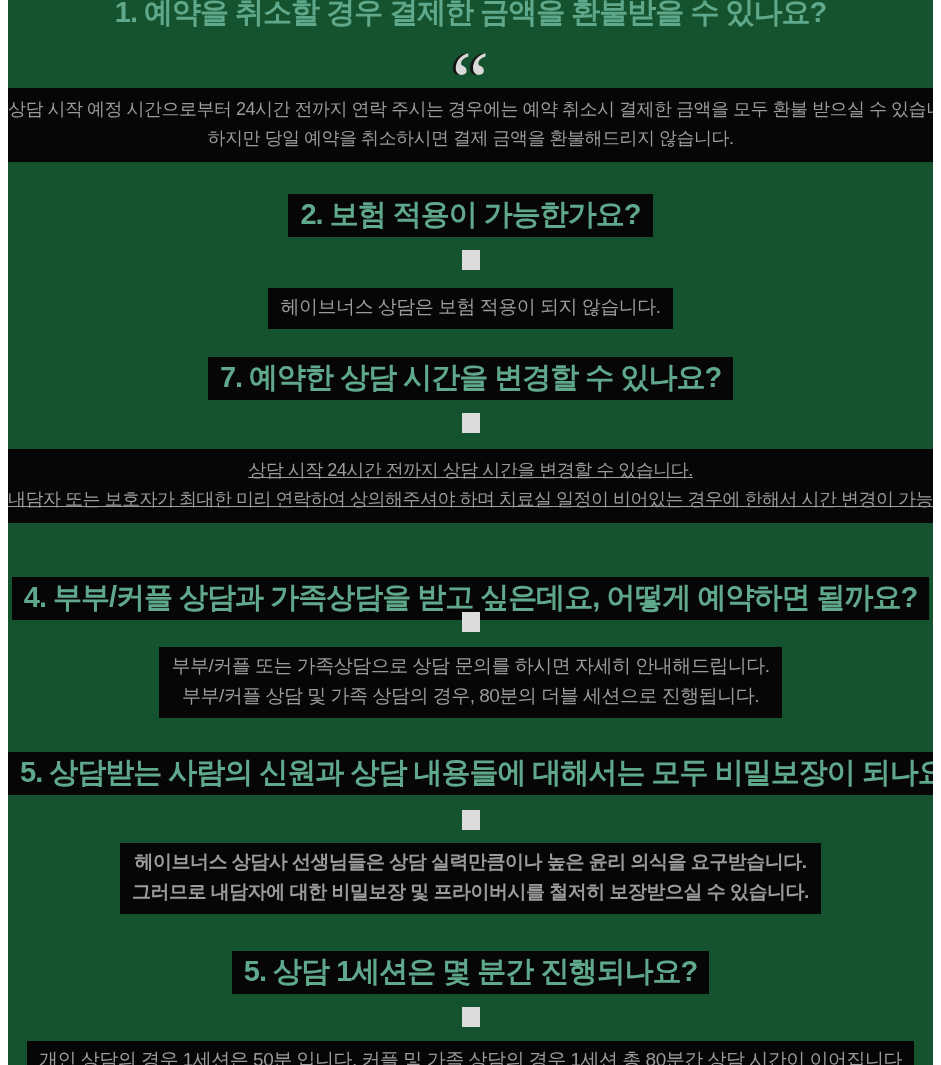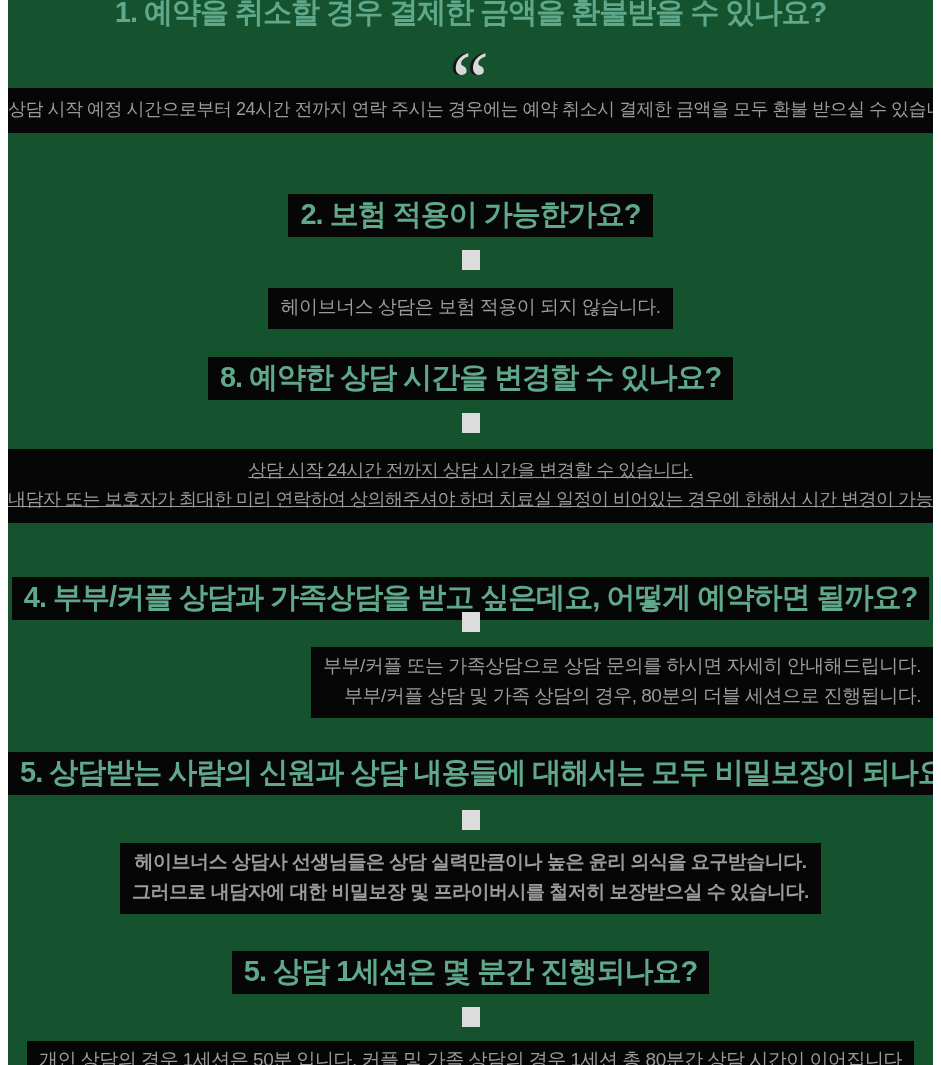--- a/index.html
+++ b/index.html
@@ -77,51 +77,52 @@
   .pos-quote1{top:40px;}
   .pos-a1{top:88px;}
   .pos-q2{top:194px;}
   .pos-sq2{top:250px;}
   .pos-a2{top:288px;}
   .pos-q3{top:357px;}
   .pos-sq3{top:413px;}
   .pos-a3{top:449px;text-decoration:underline;}
   .pos-q4{top:555px;margin-top:22px;}
   .pos-sq4{top:612px;}
-  .pos-a4{top:647px;text-align:right;}
+  .pos-a4{top:647px;}
   .pos-q5{top:752px;}
   .pos-sq5{top:810px;}
   .pos-a5{top:843px;font-weight:bold;}
   .pos-q6{top:951px;}
   .pos-sq6{top:1007px;}
   .pos-a6{top:1041px;}
 </style>
 </head>
 <body>
 
 <div id="page">
 
   <div class="row q q-plain pos-q1">1. 예약을 취소할 경우 결제한 금액을 환불받을 수 있나요?</div>
   <div class="row quote pos-quote1">“</div>
   <div class="a-full pos-a1">
     <span class="a-line">상담 시작 예정 시간으로부터 24시간 전까지 연락 주시는 경우에는 예약 취소시 결제한 금액을 모두 환불 받으실 수 있습니다.</span>
+    <span class="a-line">하지만 당일 예약을 취소하시면 결제 금액을 환불해드리지 않습니다.</span>
   </div>
 
   <div class="row pos-q2">
     <span class="q q-highlight">2. 보험 적용이 가능한가요?</span>
   </div>
   <div class="sq pos-sq2"></div>
   <div class="row pos-a2">
     <span class="a-box">
       <span class="a-line">헤이브너스 상담은 보험 적용이 되지 않습니다.</span>
     </span>
   </div>
 
   <div class="row pos-q3">
-    <span class="q q-highlight">8. 예약한 상담 시간을 변경할 수 있나요?</span>
+    <span class="q q-highlight">7. 예약한 상담 시간을 변경할 수 있나요?</span>
   </div>
   <div class="sq pos-sq3"></div>
   <div class="a-full pos-a3">
     <span class="a-line">상담 시작 24시간 전까지 상담 시간을 변경할 수 있습니다.</span>
     <span class="a-line">내담자 또는 보호자가 최대한 미리 연락하여 상의해주셔야 하며 치료실 일정이 비어있는 경우에 한해서 시간 변경이 가능합니다.</span>
   </div>
 
   <div class="row pos-q4">
     <span class="q q-highlight">4. 부부/커플 상담과 가족상담을 받고 싶은데요, 어떻게 예약하면 될까요?</span>
   </div>

